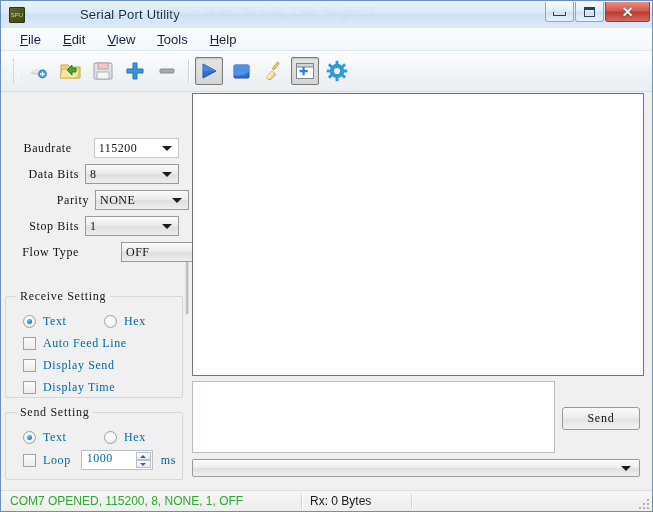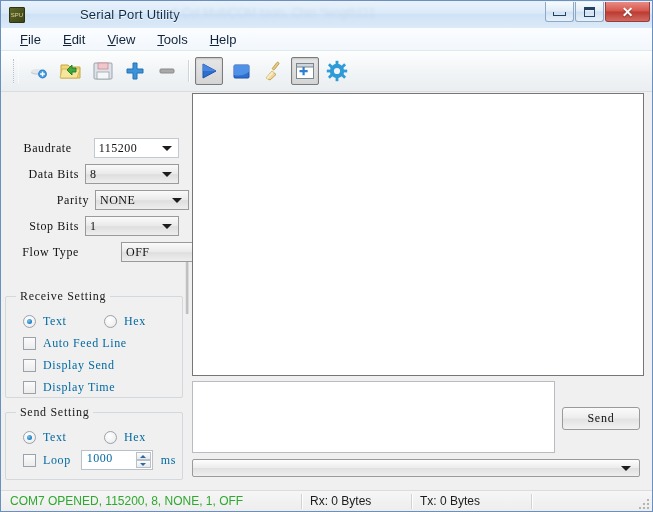--- a/index.html
+++ b/index.html
@@ -449,21 +449,20 @@
   <div class="sendbox"></div>
   <div class="sendbtn">Send</div>
   <div class="histcombo">
     <span style="position:absolute;left:6px;top:1px;font-family:'Liberation Serif',serif;font-size:12px;color:#111;"></span>
     <span class="arrow" style="right:8px;"></span>
   </div>
 
   <div class="statusbar">
     <div class="sb-cell sb-conn" style="width:300px;text-align:right;">COM7 OPENED, 115200, 8, NONE, 1, OFF</div>
     <div class="sb-cell" style="width:110px;">Rx: 0 Bytes</div>
-    <div class="sb-cell" style="width:120px;">Tx: 0 Bytes</div>
     <div class="sb-cell" style="flex:1;"></div>
     <div class="grip">
       <i style="right:0;bottom:0;"></i>
         <i style="right:4px;bottom:0;"></i>
         <i style="right:8px;bottom:0;"></i>
       <i style="right:0;bottom:4px;"></i>
         <i style="right:4px;bottom:4px;"></i>
       <i style="right:0;bottom:8px;"></i>
     </div>
   </div>

